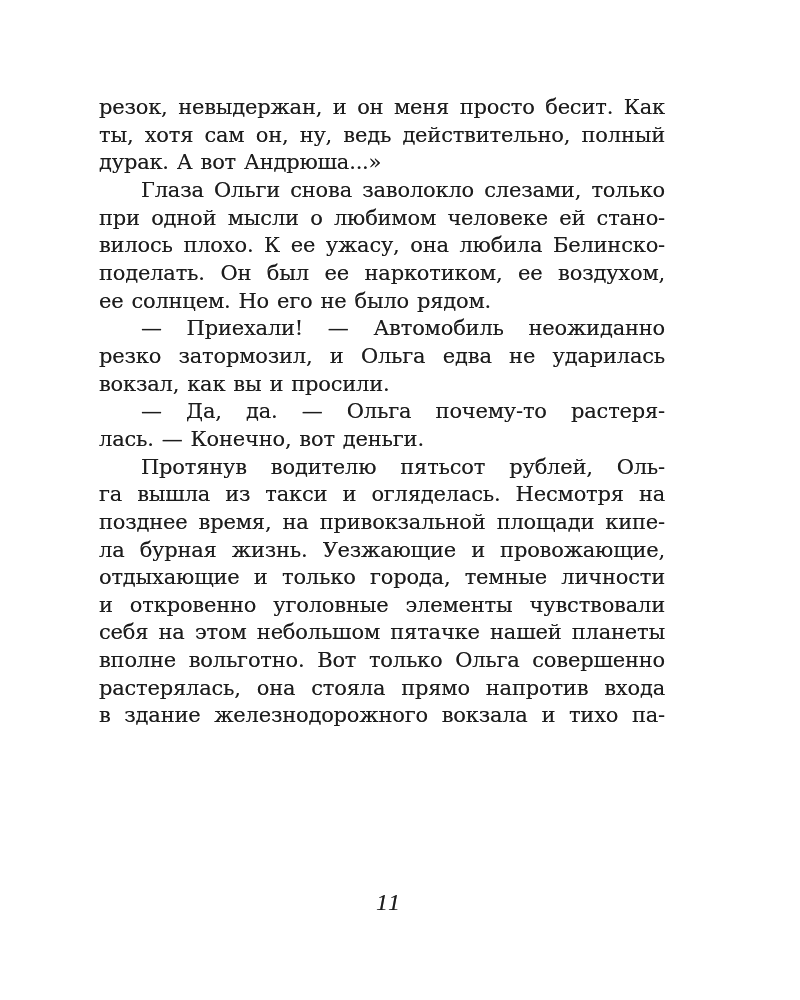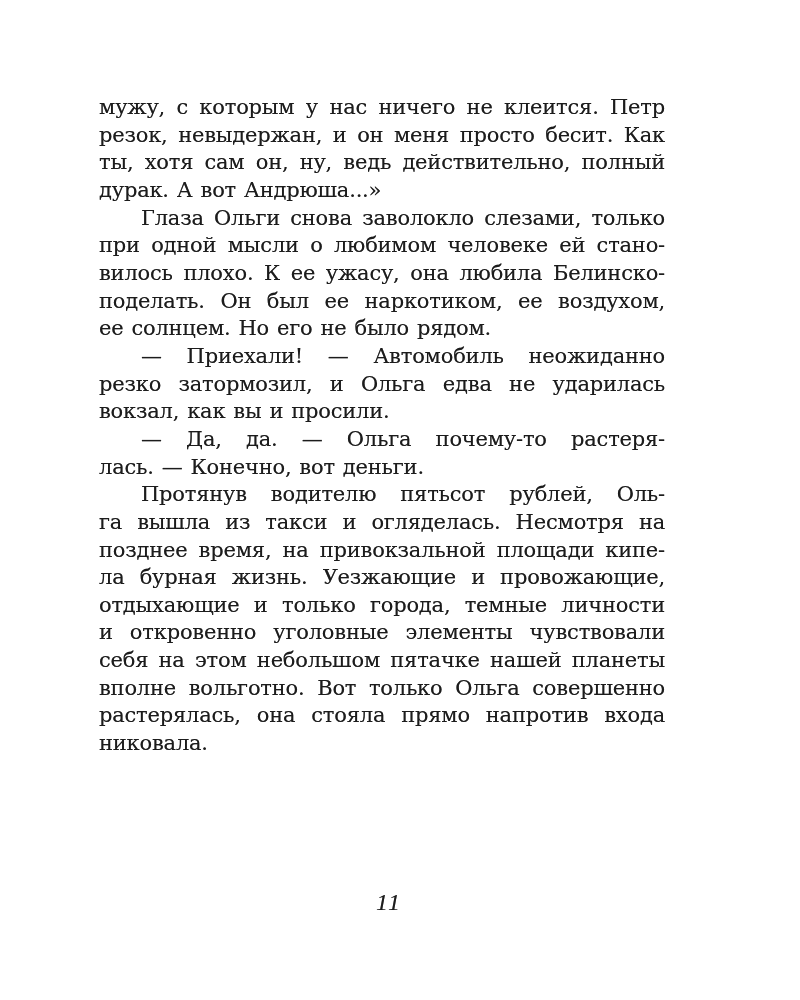--- a/index.html
+++ b/index.html
@@ -54,21 +54,20 @@
     text-shadow: 0 0 0.5px rgba(20,20,20,0.55);
     font-family: Liberation Serif, serif;
   }
 </style>
 </head>
 <body>
 
 <div class="page">
   <div class="text-block">
       <div class="paragraph">
-        <div class="line">мужу, с которым у нас ничего не клеится. Петр</div>
         <div class="line">резок, невыдержан, и он меня просто бесит. Как</div>
         <div class="line">ты, хотя сам он, ну, ведь действительно, полный</div>
         <div class="line last">дурак. А вот Андрюша...»</div>
       </div>
       <div class="paragraph">
         <div class="line indent">Глаза Ольги снова заволокло слезами, только</div>
         <div class="line">при одной мысли о любимом человеке ей стано-</div>
         <div class="line">вилось плохо. К ее ужасу, она любила Белинско-</div>
         <div class="line">поделать. Он был ее наркотиком, ее воздухом,</div>
         <div class="line last">ее солнцем. Но его не было рядом.</div>
@@ -85,17 +84,17 @@
       <div class="paragraph">
         <div class="line indent">Протянув водителю пятьсот рублей, Оль-</div>
         <div class="line">га вышла из такси и огляделась. Несмотря на</div>
         <div class="line">позднее время, на привокзальной площади кипе-</div>
         <div class="line">ла бурная жизнь. Уезжающие и провожающие,</div>
         <div class="line">отдыхающие и только города, темные личности</div>
         <div class="line">и откровенно уголовные элементы чувствовали</div>
         <div class="line">себя на этом небольшом пятачке нашей планеты</div>
         <div class="line">вполне вольготно. Вот только Ольга совершенно</div>
         <div class="line">растерялась, она стояла прямо напротив входа</div>
-        <div class="line last">никовала.</div>
+        <div class="line">в здание железнодорожного вокзала и тихо па-</div>
       </div>
     </div>
   <div class="page-number">11</div>
 </div>
 
 </body></html>

